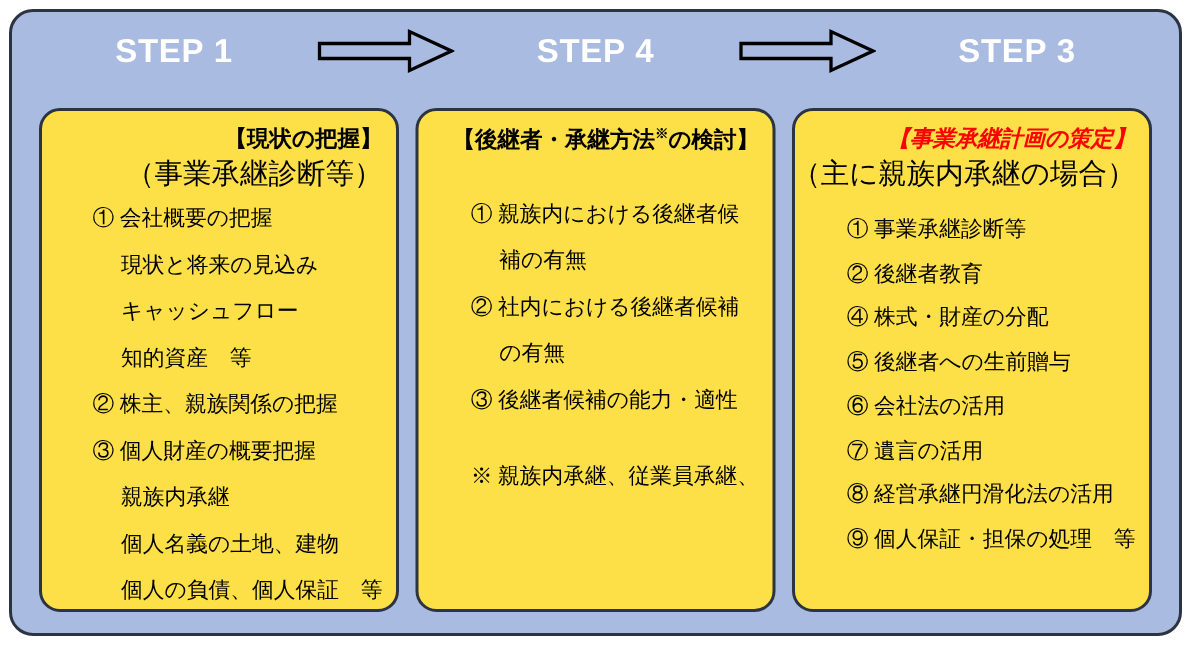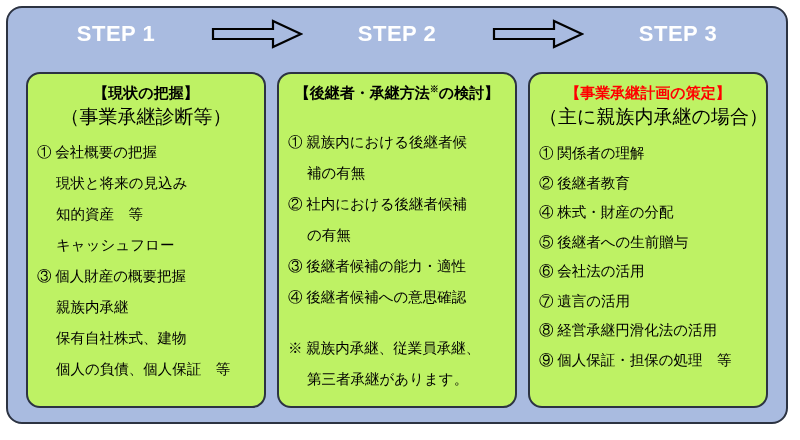--- a/index.html
+++ b/index.html
@@ -68,39 +68,40 @@
     top: 64px;
     right: 0;
     bottom: 0;
     display: flex;
     justify-content: space-between;
     padding: 0 18px 14px 18px;
     box-sizing: border-box;
   }
   .card {
     width: 240px;
-    background: #bef264;
+    background: #fde047;
     border: 2px solid #2c3342;
     border-radius: 14px;
     box-sizing: border-box;
     padding: 10px 9px 8px 9px;
     display: flex;
     flex-direction: column;
     overflow: hidden;
+    align-items: flex-end;
   }
 
   .card-title {
     text-align: center;
     font-size: 15px;
     font-weight: bold;
     color: #000000;
     line-height: 1.25;
     white-space: nowrap;
   }
-  .card-title.accent { color: #ff0000; }
+  .card-title.accent { color: #ff0000; font-style: italic; }
   .card-title .marker {
     font-size: 9px;
     vertical-align: super;
     font-weight: bold;
   }
   .card-subtitle {
     text-align: center;
     font-size: 19px;
     color: #000000;
     line-height: 1.3;
@@ -140,69 +141,68 @@
   <div class="header-band">
 
     <div class="step-label">STEP 1</div>
 
     <div class="arrow-wrap">
       <svg width="92" height="30" viewBox="0 0 92 30" aria-hidden="true">
         <polygon points="2,10 62,10 62,2 90,15 62,28 62,20 2,20" fill="none" stroke="#000000" stroke-width="2.2" stroke-linejoin="miter"></polygon>
       </svg>
     </div>
 
-    <div class="step-label">STEP 2</div>
+    <div class="step-label">STEP 4</div>
 
     <div class="arrow-wrap">
       <svg width="92" height="30" viewBox="0 0 92 30" aria-hidden="true">
         <polygon points="2,10 62,10 62,2 90,15 62,28 62,20 2,20" fill="none" stroke="#000000" stroke-width="2.2" stroke-linejoin="miter"></polygon>
       </svg>
     </div>
 
     <div class="step-label">STEP 3</div>
   </div>
 
   <div class="cards">
 
     <div class="card">
       <div class="card-title">【現状の把握】</div>
       <div class="card-subtitle">（事業承継診断等）</div>
       <div class="item-list list-c1">
         <span class="list-item">① 会社概要の把握</span>
         <span class="list-item sub">現状と将来の見込み</span>
+        <span class="list-item sub">キャッシュフロー</span>
         <span class="list-item sub">知的資産　等</span>
-        <span class="list-item sub">キャッシュフロー</span>
+        <span class="list-item">② 株主、親族関係の把握</span>
         <span class="list-item">③ 個人財産の概要把握</span>
         <span class="list-item sub">親族内承継</span>
-        <span class="list-item sub">保有自社株式、建物</span>
+        <span class="list-item sub">個人名義の土地、建物</span>
         <span class="list-item sub">個人の負債、個人保証　等</span>
       </div>
     </div>
 
     <div class="card">
       <div class="card-title"><span>【後継者・承継方法</span><span class="marker">※</span><span>の検討】</span></div>
       <div class="card-subtitle"></div>
       <div class="item-list list-c2">
         <span class="list-item">① 親族内における後継者候</span>
         <span class="list-item sub">補の有無</span>
         <span class="list-item">② 社内における後継者候補</span>
         <span class="list-item sub">の有無</span>
         <span class="list-item">③ 後継者候補の能力・適性</span>
-        <span class="list-item">④ 後継者候補への意思確認</span>
         <span class="list-item spacer"></span>
         <span class="list-item note-first">※ 親族内承継、従業員承継、</span>
-        <span class="list-item note-cont">第三者承継があります。</span>
       </div>
     </div>
 
     <div class="card">
       <div class="card-title accent">【事業承継計画の策定】</div>
       <div class="card-subtitle">（主に親族内承継の場合）</div>
       <div class="item-list list-c3">
-        <span class="list-item">① 関係者の理解</span>
+        <span class="list-item">① 事業承継診断等</span>
         <span class="list-item">② 後継者教育</span>
         <span class="list-item">④ 株式・財産の分配</span>
         <span class="list-item">⑤ 後継者への生前贈与</span>
         <span class="list-item">⑥ 会社法の活用</span>
         <span class="list-item">⑦ 遺言の活用</span>
         <span class="list-item">⑧ 経営承継円滑化法の活用</span>
         <span class="list-item">⑨ 個人保証・担保の処理　等</span>
       </div>
     </div>
 

